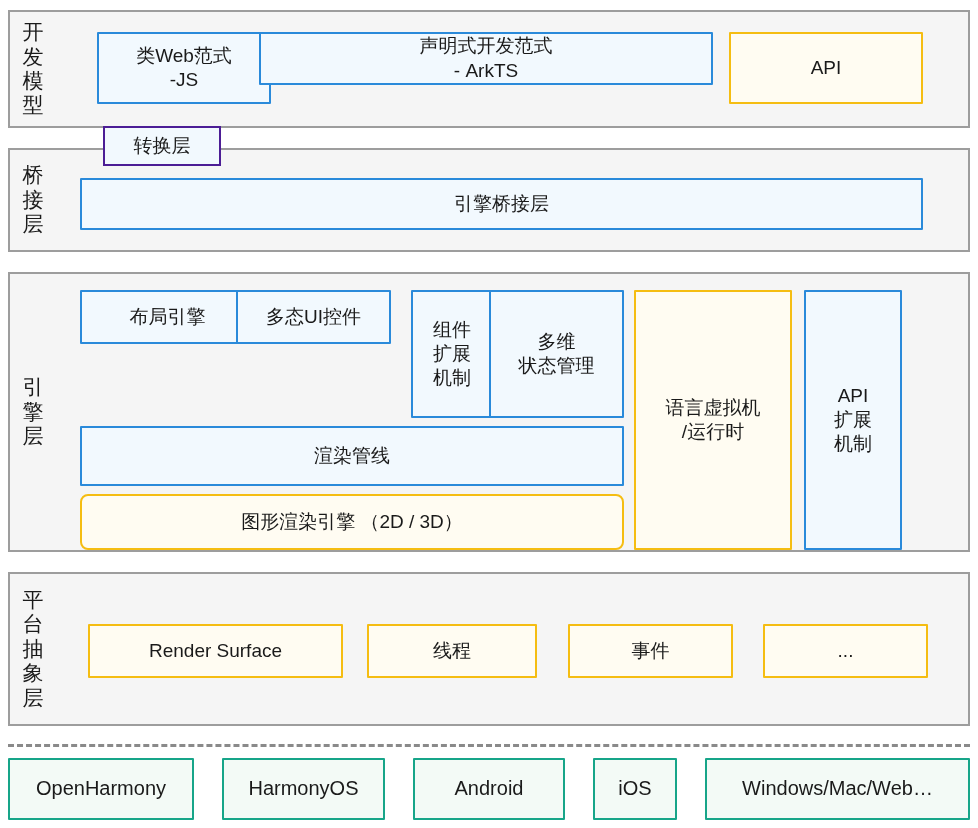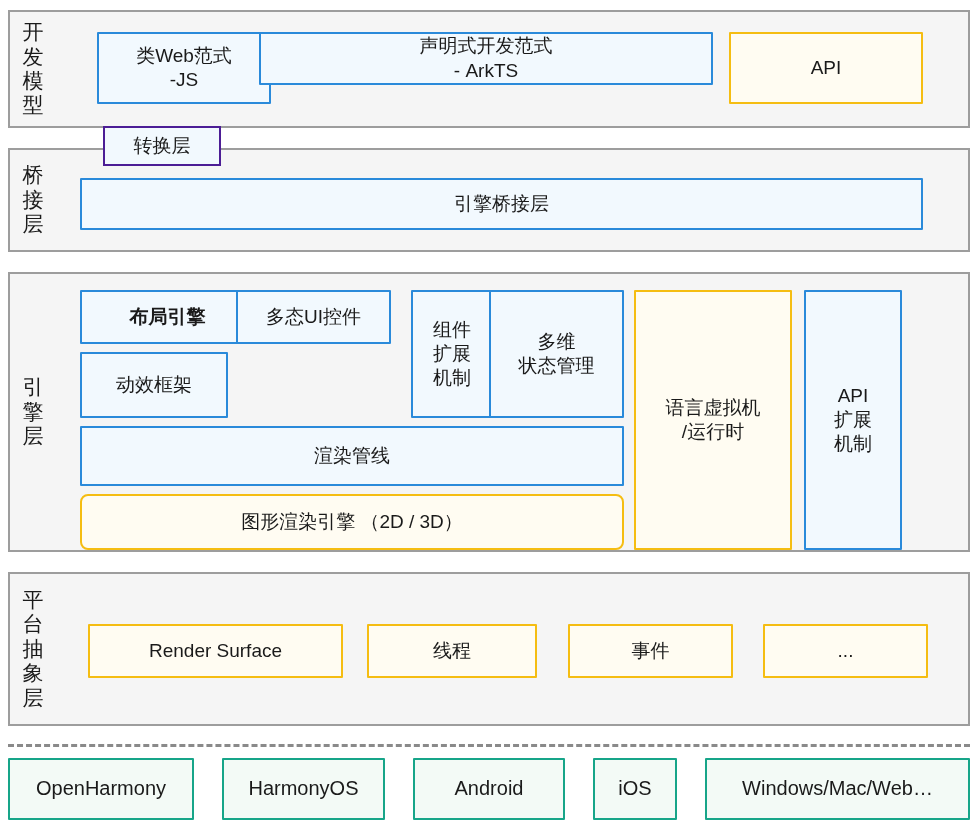--- a/index.html
+++ b/index.html
@@ -152,30 +152,29 @@
   </div>
 
   <div class="band" id="band-engine" style="left:8px; top:272px; width:962px; height:280px;">
     <div class="band-label">
       <span>引</span>
       <span>擎</span>
       <span>层</span>
     </div>
     <div class="band-body">
 
-      <div class="node blue" style="left:24px; top:16px; width:175px; height:54px;font-weight:bold;">布局引擎</div>
+      <div class="node blue" style="left:24px; top:16px; width:175px; height:54px;">布局引擎</div>
       <div class="node blue" style="left:180px; top:16px; width:155px; height:54px;">多态UI控件</div>
 
       <div class="node blue" style="left:343px; top:16px; width:82px; height:128px;margin-left:12px;">组件
 扩展
 机制</div>
       <div class="node blue" style="left:433px; top:16px; width:135px; height:128px;">多维
 状态管理</div>
 
-      <div class="node blue" style="left:24px; top:78px; width:148px; height:66px;">动效框架</div>
 
       <div class="node blue" style="left:24px; top:152px; width:544px; height:60px;">渲染管线</div>
 
       <div class="node yellow" style="left:24px; top:220px; width:544px; height:56px;border-radius:8px;">图形渲染引擎 （2D / 3D）</div>
 
       <div class="node yellow" style="left:578px; top:16px; width:158px; height:260px;">语言虚拟机
 /运行时</div>
       <div class="node blue" style="left:748px; top:16px; width:98px; height:260px;">API
 扩展
 机制</div>

